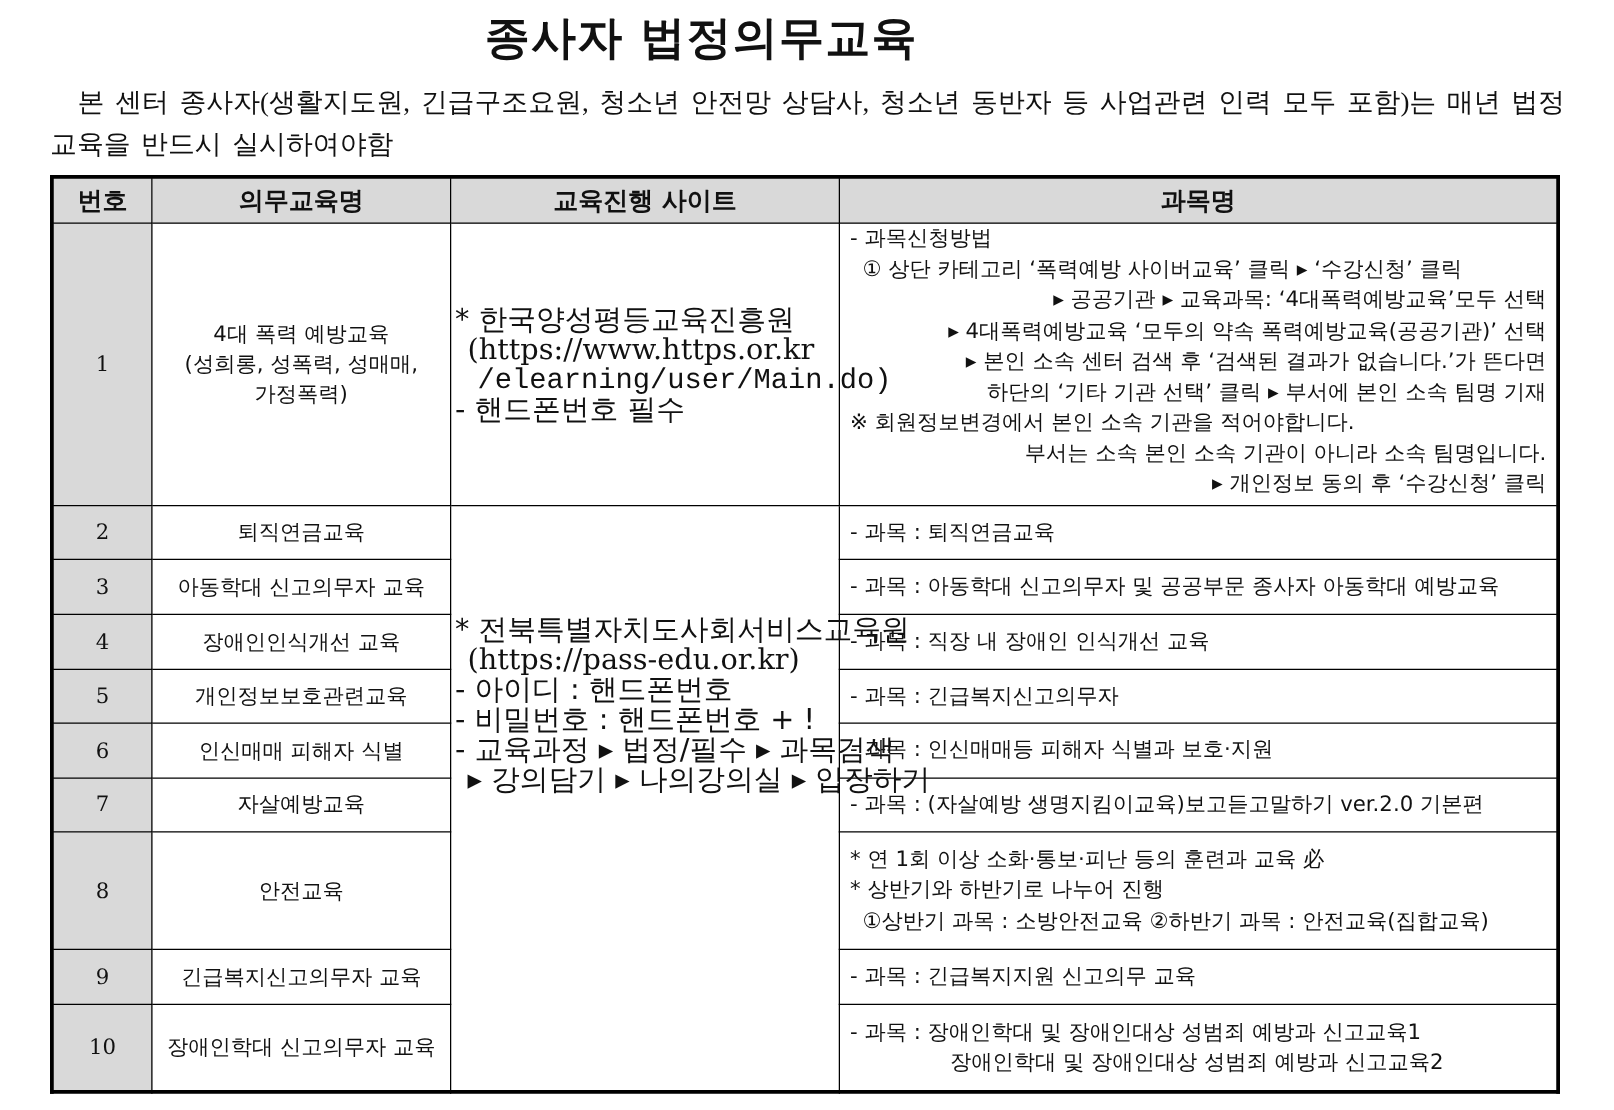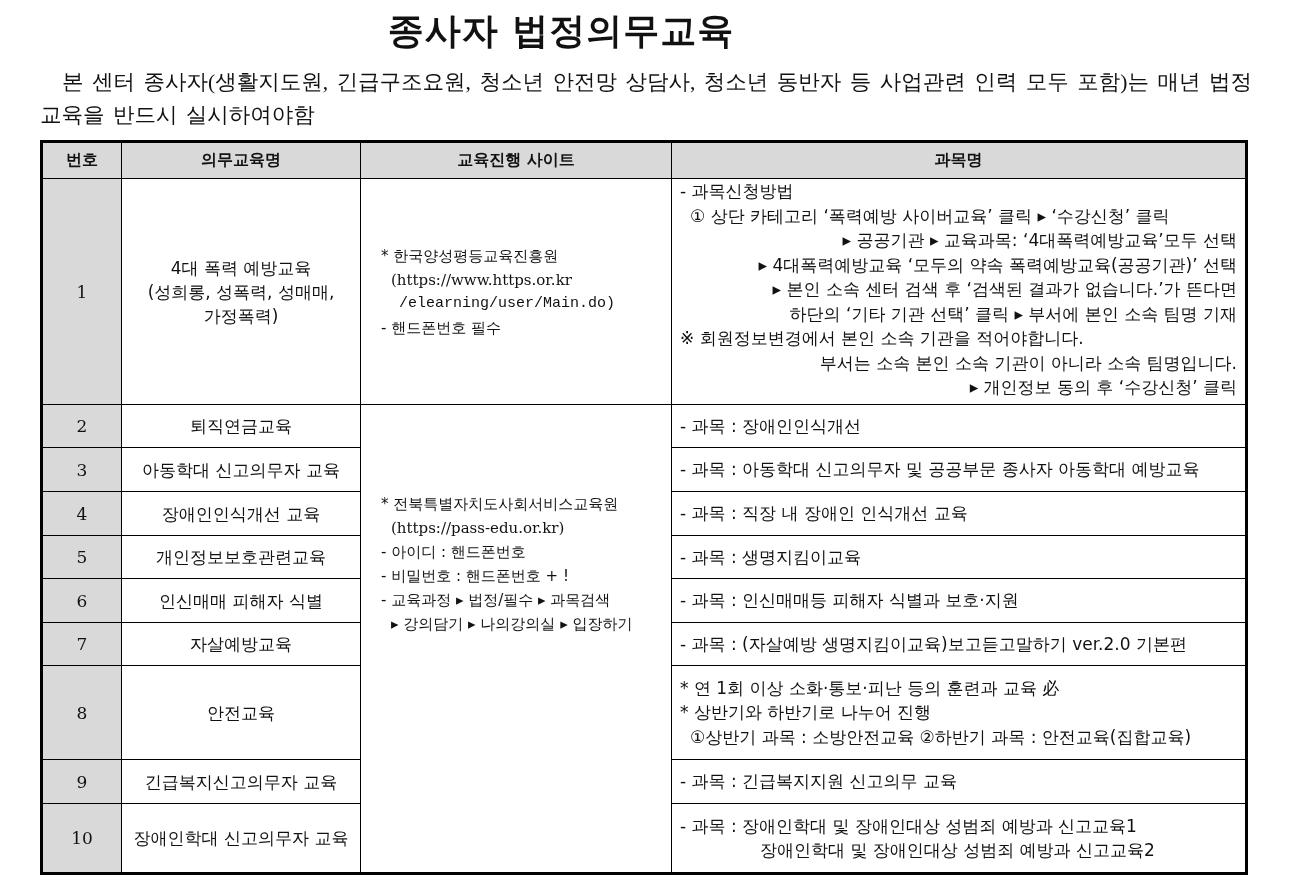--- a/index.html
+++ b/index.html
@@ -19,26 +19,26 @@
   }
 
   table.main {
     position: absolute; left: 40px; top: 140px; width: 1205px; height: 733px;
     border-collapse: collapse; border: 3px solid #000000; table-layout: fixed;
     font-size: 17px;
   }
   table.main th, table.main td { border: 1.5px solid #000000; }
   table.main th {
     background: #d9d9d9; height: 37px; font-weight: bold;
-    font-family: "DejaVu Sans", "Liberation Sans", sans-serif; font-size: 16px;
+    font-family: "DejaVu Sans", "Liberation Sans", sans-serif; font-size: 20px;
     border-bottom: 1.5px solid #000000;
   }
   td.num { background: #d9d9d9; text-align: center; font-size: 17px; }
   td.name { text-align: center; font-family: "DejaVu Sans", "Liberation Sans", sans-serif; font-size: 17px; line-height: 24px; padding: 0 4px; }
-  td.site { vertical-align: middle; font-family: "DejaVu Sans", "Liberation Sans", sans-serif; font-size: 15px; line-height: 24px; padding: 0 20px; }
+  td.site { vertical-align: middle; font-family: "DejaVu Sans", "Liberation Sans", sans-serif; font-size: 23px; line-height: 24px; padding: 0 3px; }
   td.subj { font-family: "DejaVu Sans", "Liberation Sans", sans-serif; font-size: 17px; line-height: 24.5px; padding: 0 8px; vertical-align: middle; }
   .serif { font-family: "DejaVu Serif", "Liberation Serif", serif; }
   .line { display: block; white-space: nowrap; }
   .ind1 { padding-left: 10px; }
   .ind2 { padding-left: 18px; font-family: Liberation Mono, monospace; }
   .ind3 { padding-left: 26px; text-align: right; }
   .ind-sub { padding-left: 80px; }
 </style>
 </head>
 <body>
@@ -94,39 +94,39 @@
       <td class="name">퇴직연금교육</td>
       <td class="site" rowspan="9">
         <span class="line">* 전북특별자치도사회서비스교육원</span>
         <span class="line ind1 serif">(https://pass-edu.or.kr)</span>
         <span class="line">- 아이디 : 핸드폰번호</span>
         <span class="line">- 비밀번호 : 핸드폰번호 + !</span>
         <span class="line">- 교육과정 ▸ 법정/필수 ▸ 과목검색</span>
         <span class="line ind1">▸ 강의담기 ▸ 나의강의실 ▸ 입장하기</span>
         <span class="line" style="height:150px"></span>
       </td>
-      <td class="subj">- 과목 : 장애인인식개선</td>
+      <td class="subj">- 과목 : 퇴직연금교육</td>
     </tr>
 
     <tr style="height:44px">
       <td class="num">3</td>
       <td class="name">아동학대 신고의무자 교육</td>
       <td class="subj">- 과목 : 아동학대 신고의무자 및 공공부문 종사자 아동학대 예방교육</td>
     </tr>
 
     <tr style="height:44px">
       <td class="num">4</td>
       <td class="name">장애인인식개선 교육</td>
       <td class="subj">- 과목 : 직장 내 장애인 인식개선 교육</td>
     </tr>
 
     <tr style="height:43px">
       <td class="num">5</td>
       <td class="name">개인정보보호관련교육</td>
-      <td class="subj">- 과목 : 생명지킴이교육</td>
+      <td class="subj">- 과목 : 긴급복지신고의무자</td>
     </tr>
 
     <tr style="height:44px">
       <td class="num">6</td>
       <td class="name">인신매매 피해자 식별</td>
       <td class="subj">- 과목 : 인신매매등 피해자 식별과 보호·지원</td>
     </tr>
 
     <tr style="height:43px">
       <td class="num">7</td>

